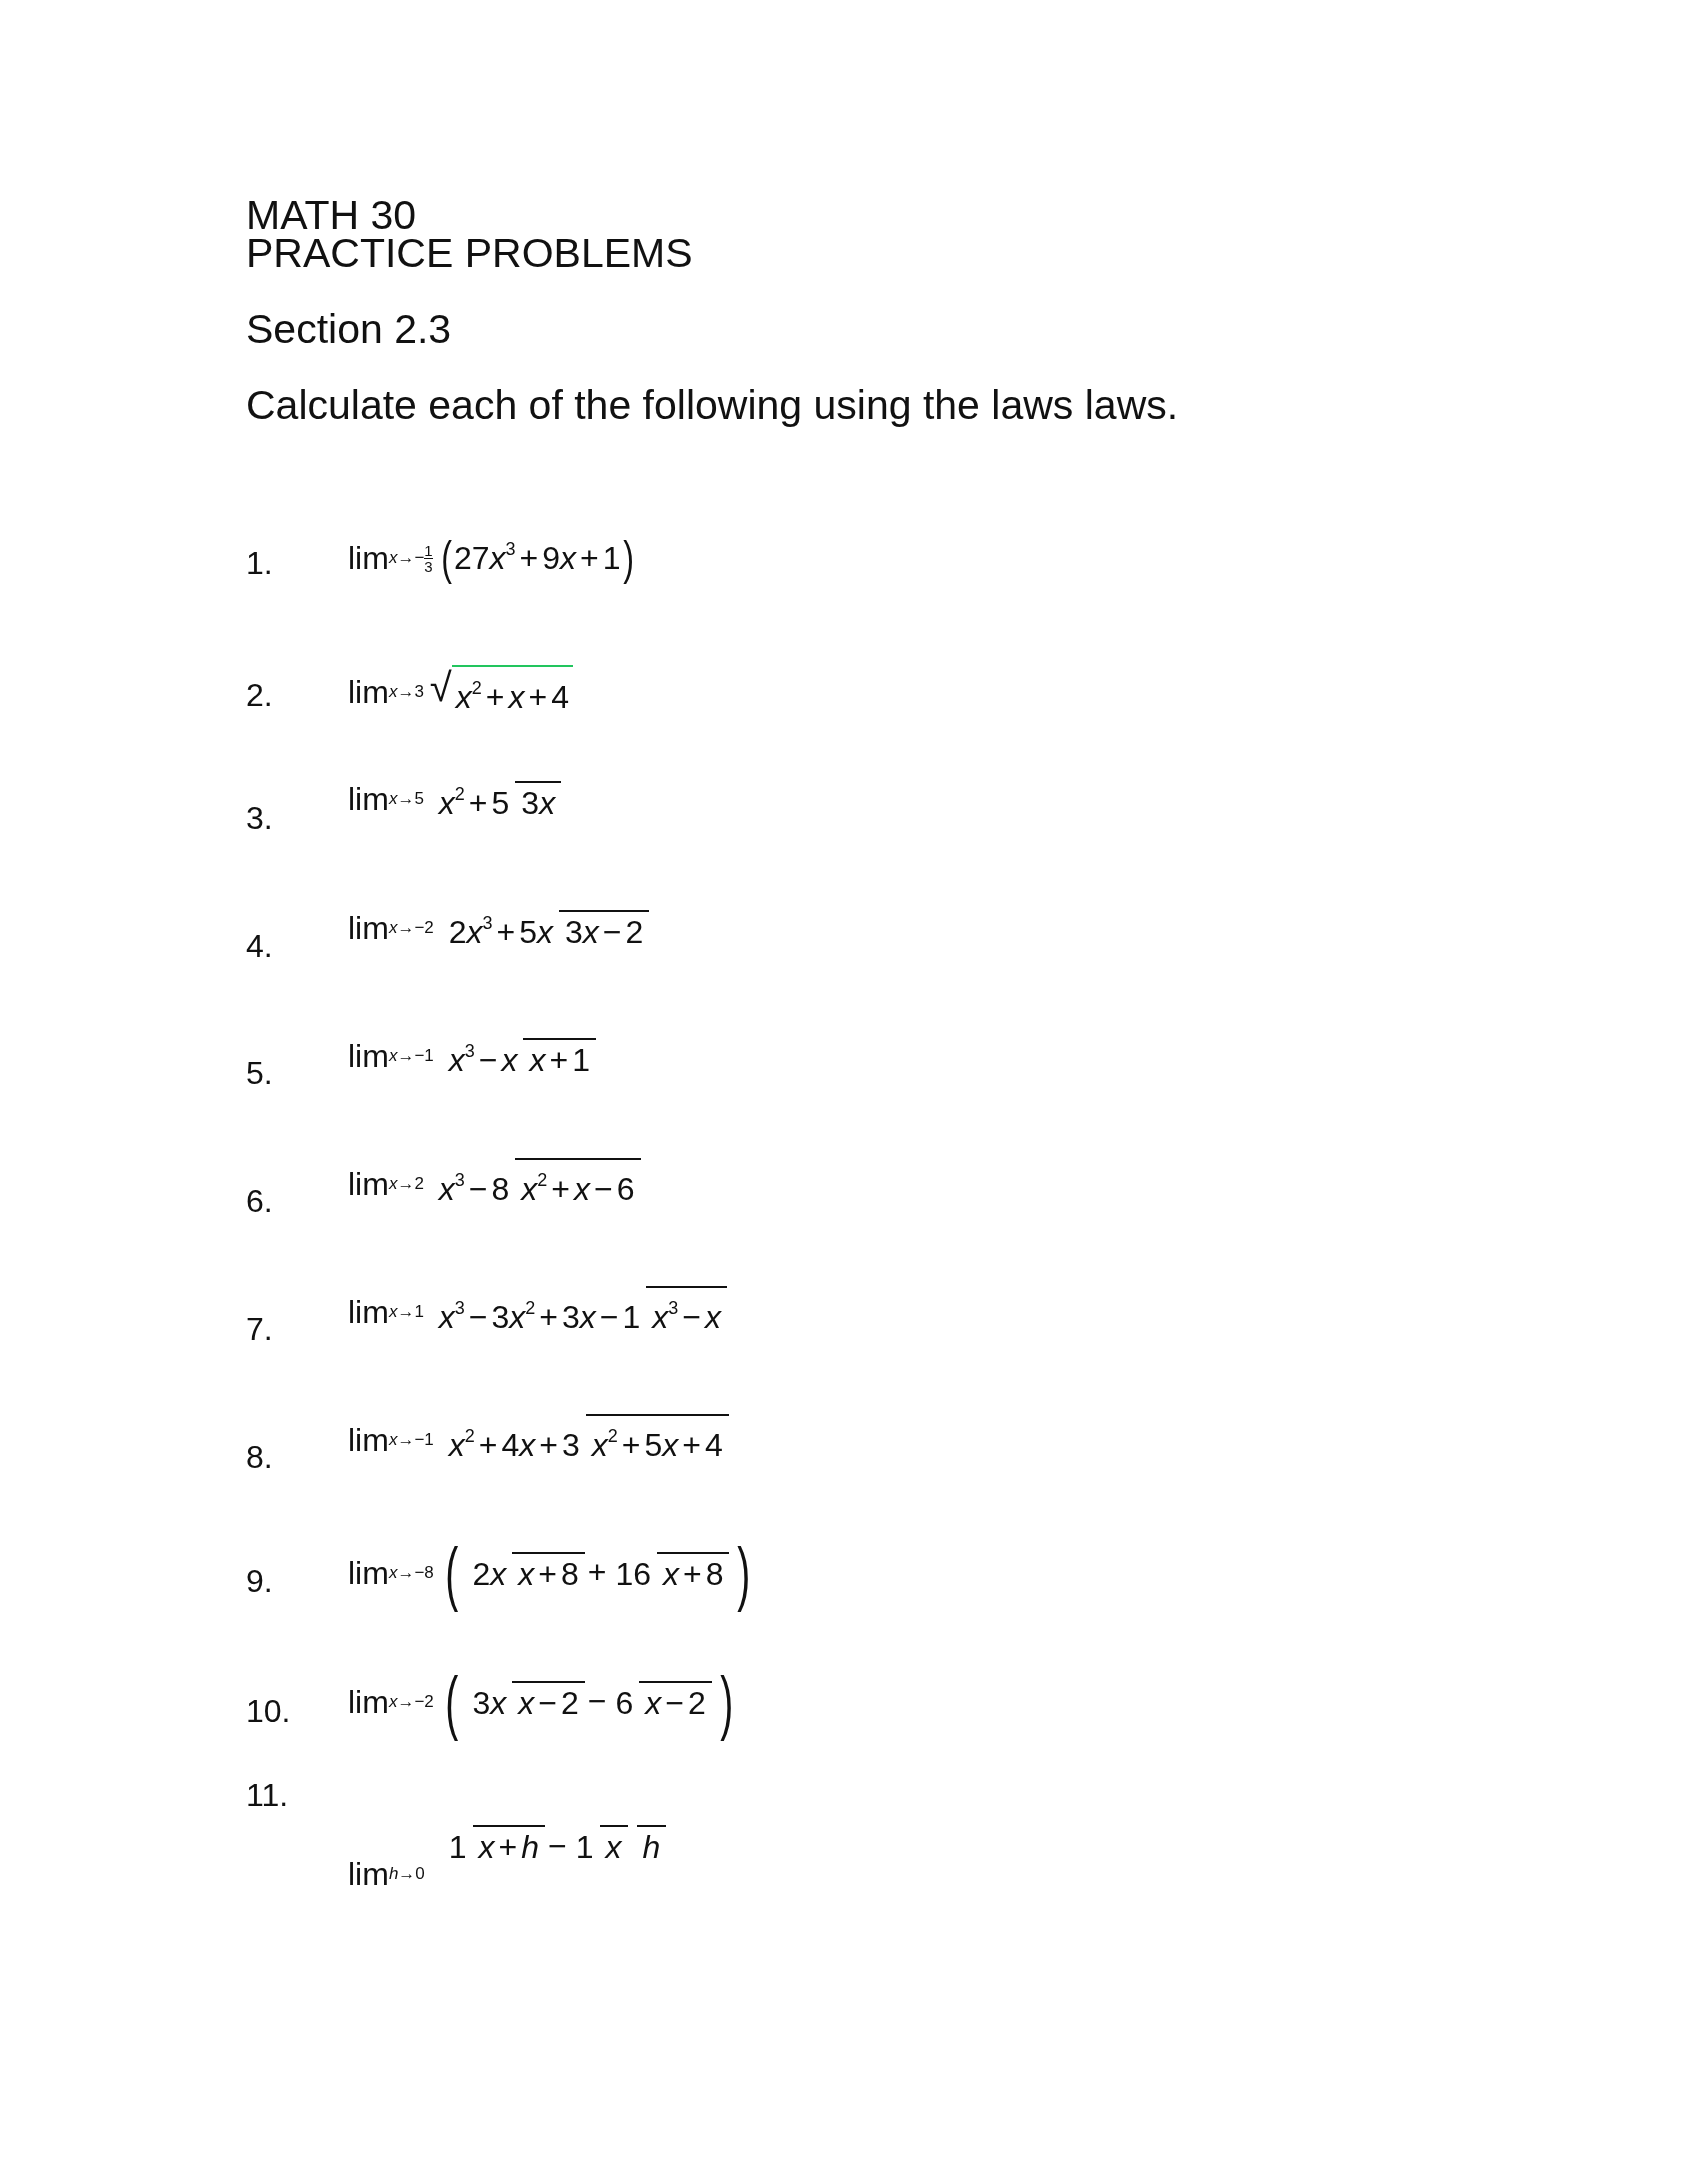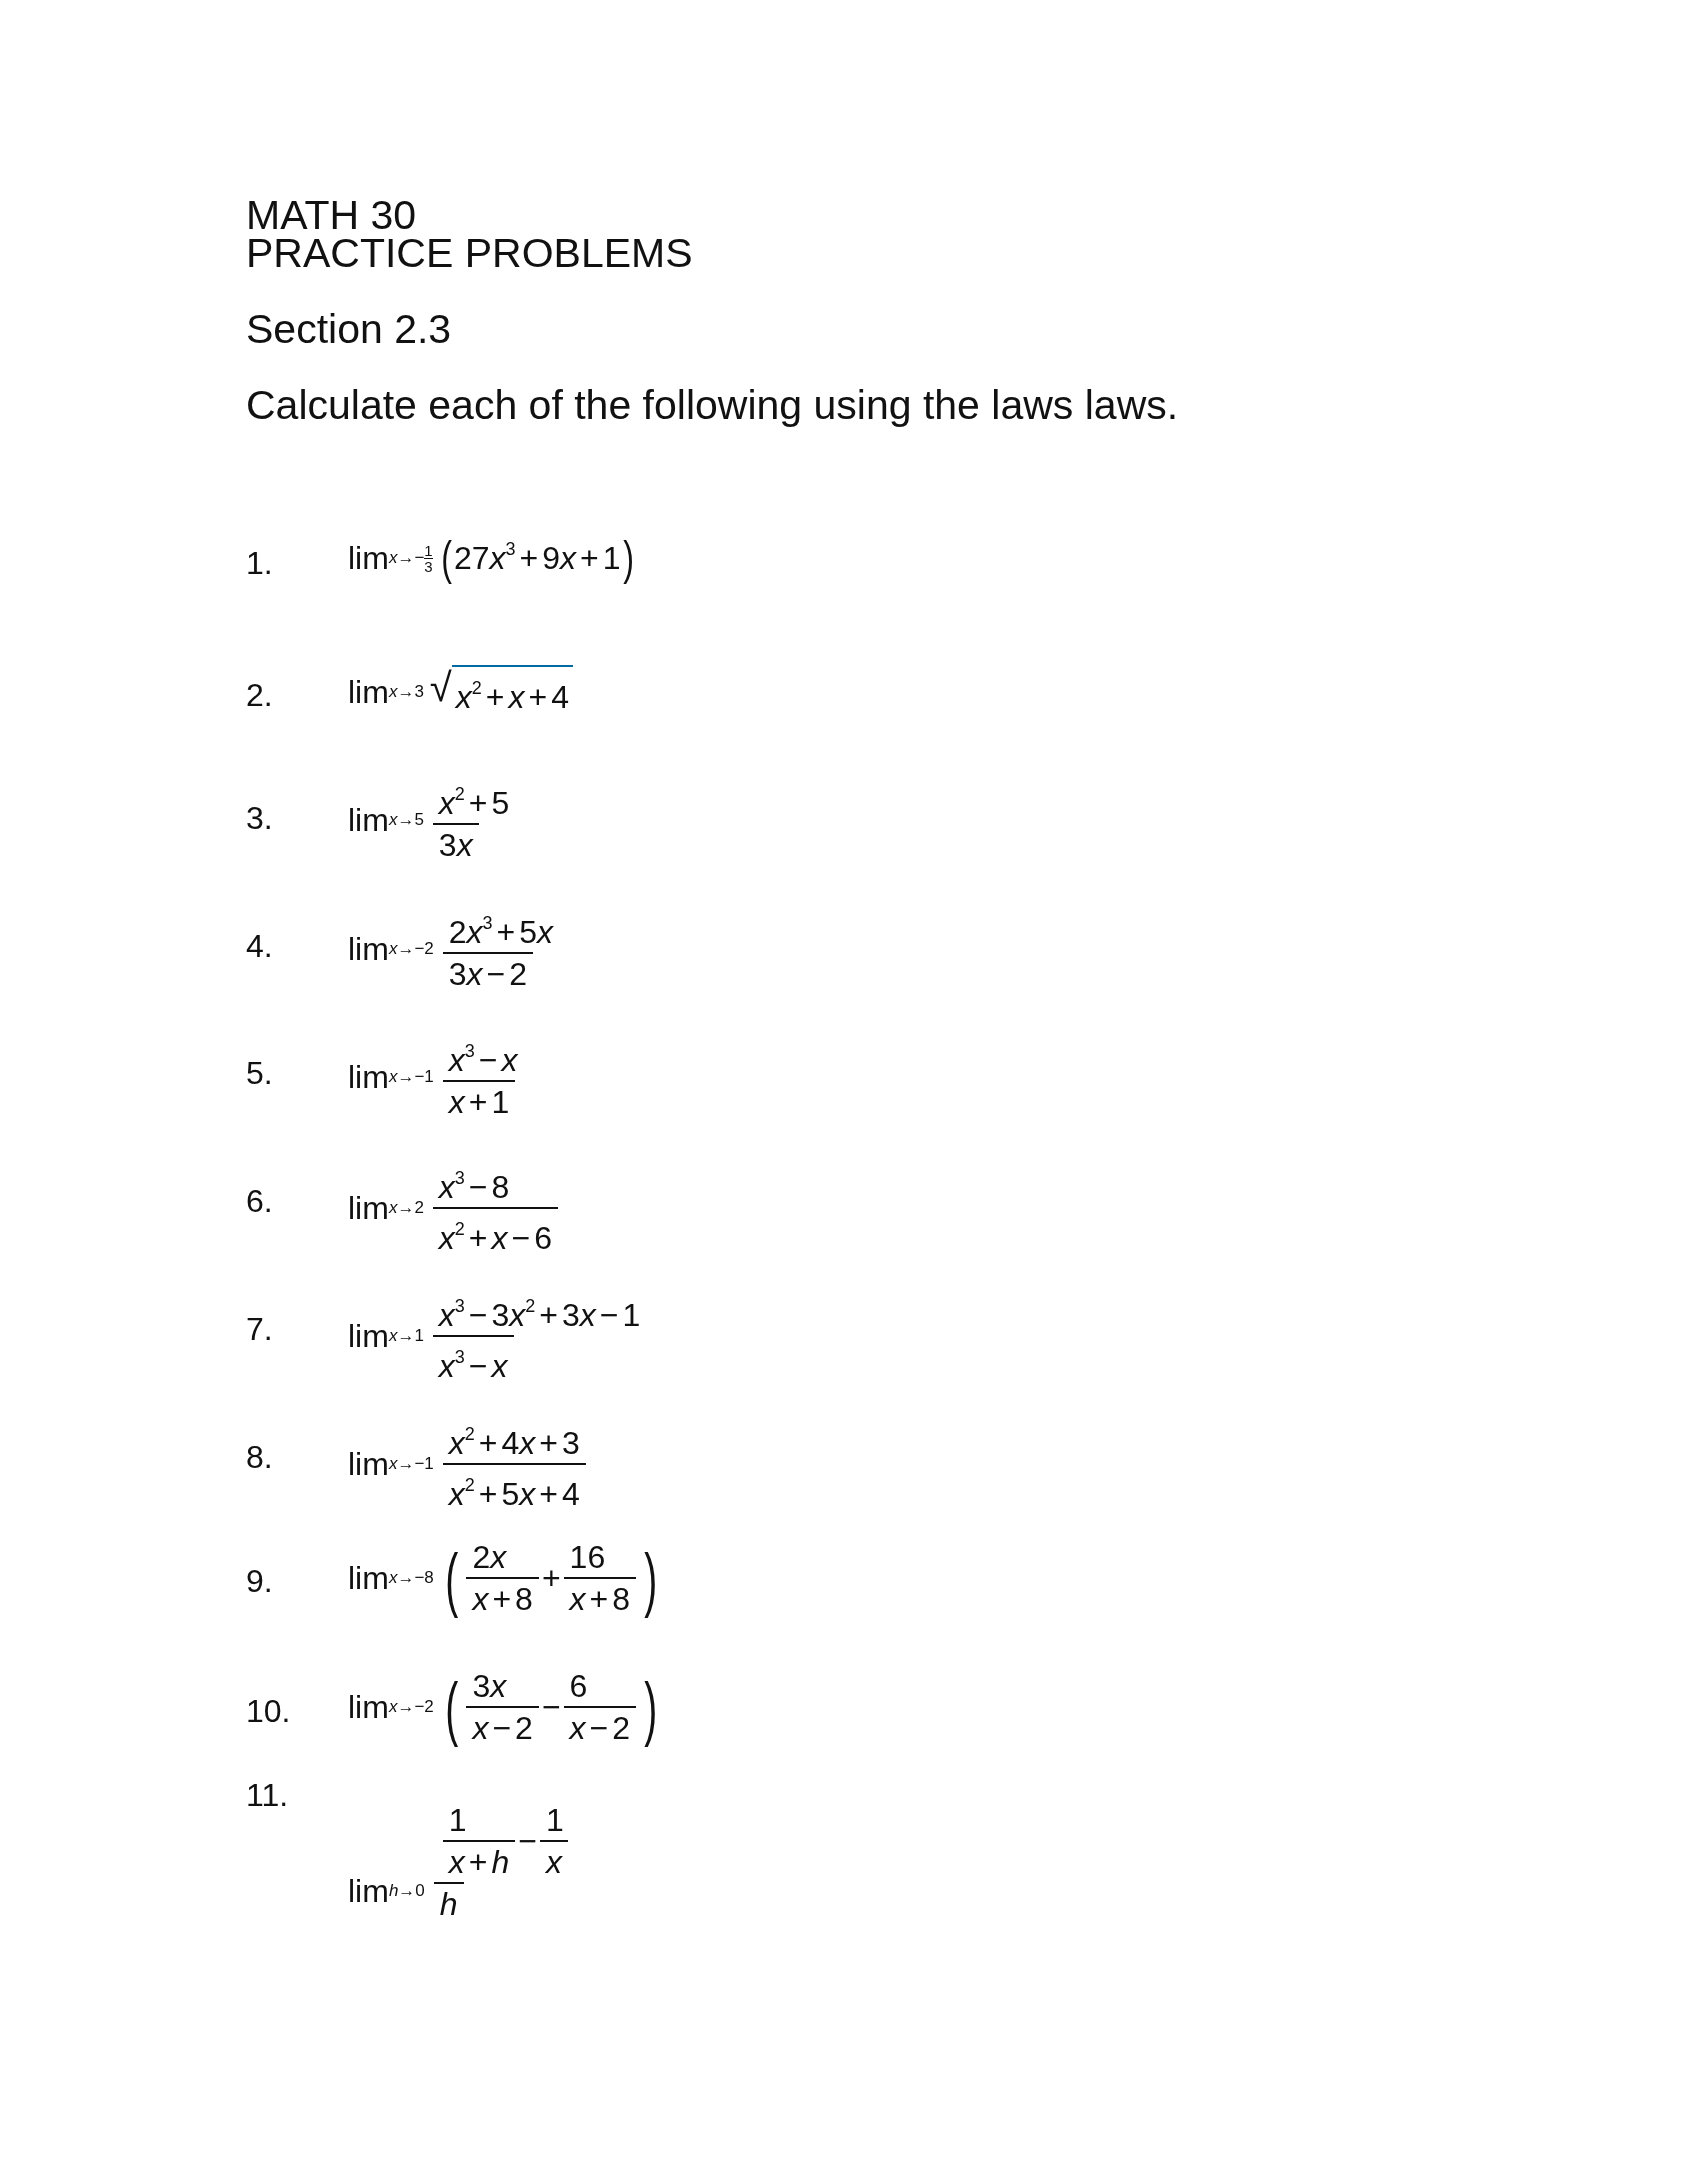--- a/index.html
+++ b/index.html
@@ -5,29 +5,29 @@
   html, body { margin:0; padding:0; background:#ffffff; }
   body { width:1683px; height:2178px; position:relative; overflow:hidden;
          font-family:"Liberation Sans", sans-serif; color:#111111; }
   .hdr { position:absolute; left:246px; font-size:41px; line-height:38px; }
   .num { position:absolute; left:246px; font-size:32px; }
   .expr { position:absolute; left:348px; display:flex; align-items:center; font-size:32px; }
   .lim { display:inline-flex; flex-direction:row; align-items:center; margin-right:6px; }
   .lim .w { font-size:32px; line-height:34px; }
   .lim .sub { font-size:17px; line-height:20px; white-space:nowrap; }
   i, .it { font-style:italic; }
-  .frac { display:inline-flex; flex-direction:column; align-items:flex-start; vertical-align:middle; margin:0 3px; }
+  .frac { display:inline-flex; flex-direction:row; align-items:flex-end; vertical-align:middle; margin:0 3px; }
   .frac .n { padding:0 6px; line-height:40px; white-space:nowrap; }
   .frac .d { padding:0 6px; line-height:40px; border-top:2px solid #111; white-space:nowrap; }
   .paren { font-size:71px; font-weight:200; line-height:1; transform:scaleX(0.55); display:inline-block; }
   .paren-sm { font-size:46px; line-height:1; transform:scaleX(0.7); display:inline-block; }
   sup { font-size:18px; vertical-align:14px; }
   .sqrt { display:inline-flex; align-items:stretch; }
   .sqrt .rad { font-size:40px; line-height:44px; }
-  .sqrt .body { border-top:2px solid #0369a1; padding:0 4px; line-height:42px; }
+  .sqrt .body { border-top:2px solid #22c55e; padding:0 4px; line-height:42px; }
   .minifrac { display:inline-flex; flex-direction:column; align-items:center; font-size:15px; line-height:15px; vertical-align:middle; }
   .minifrac .d { border-top:1.5px solid #111; }
   .op { margin:0 4px; }
 </style>
 </head>
 <body>
 
 <div class="hdr" style="top:196px;">MATH 30</div>
 <div class="hdr" style="top:234px;">PRACTICE PROBLEMS</div>
 <div class="hdr" style="top:271px;margin-top:39px;">Section 2.3</div>

